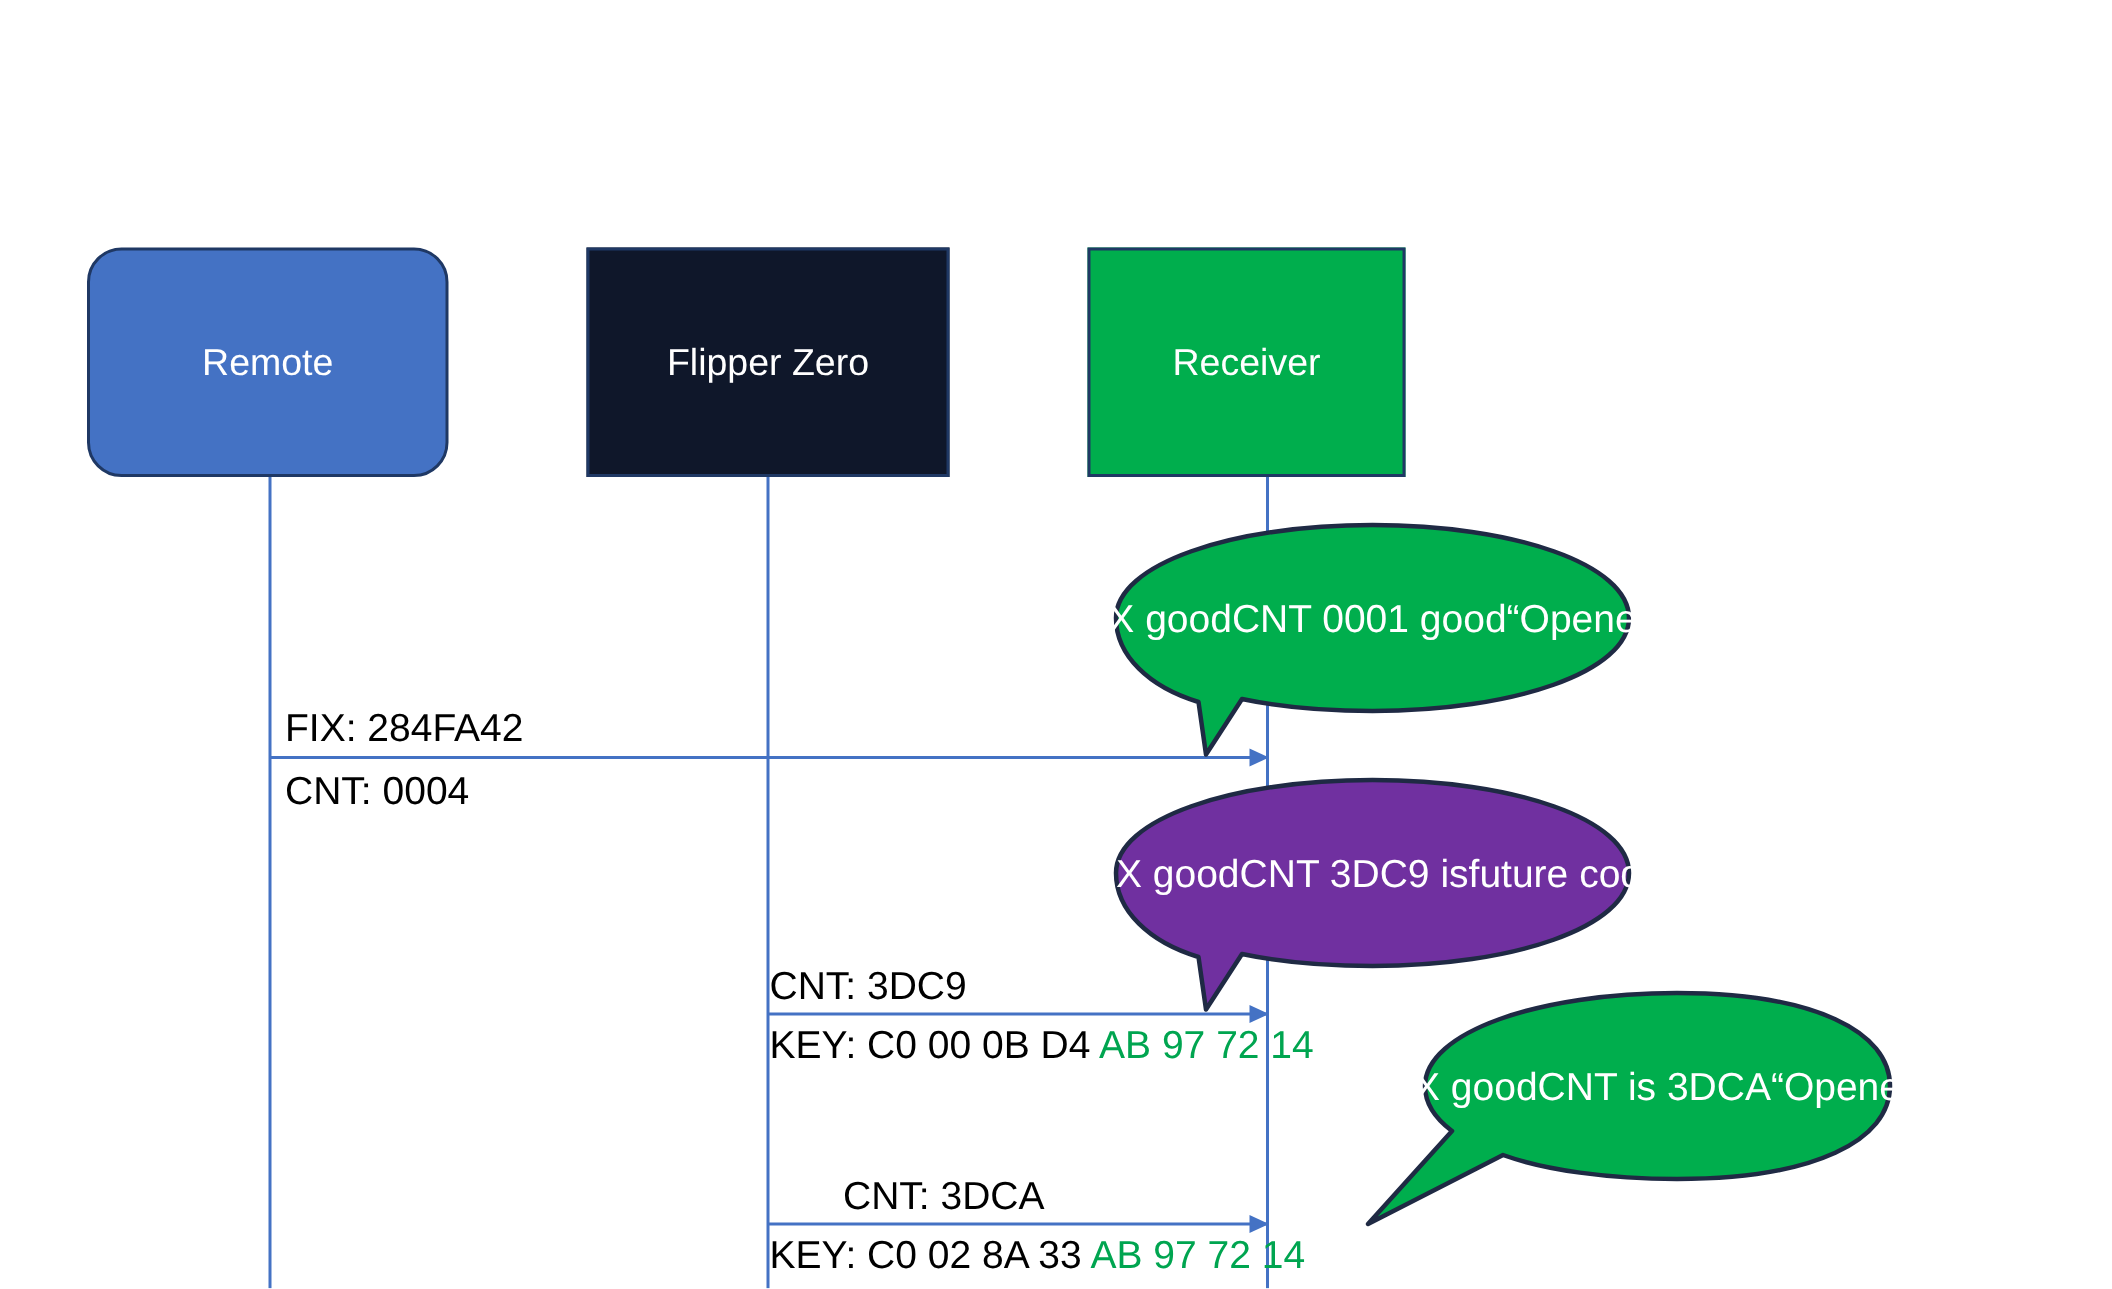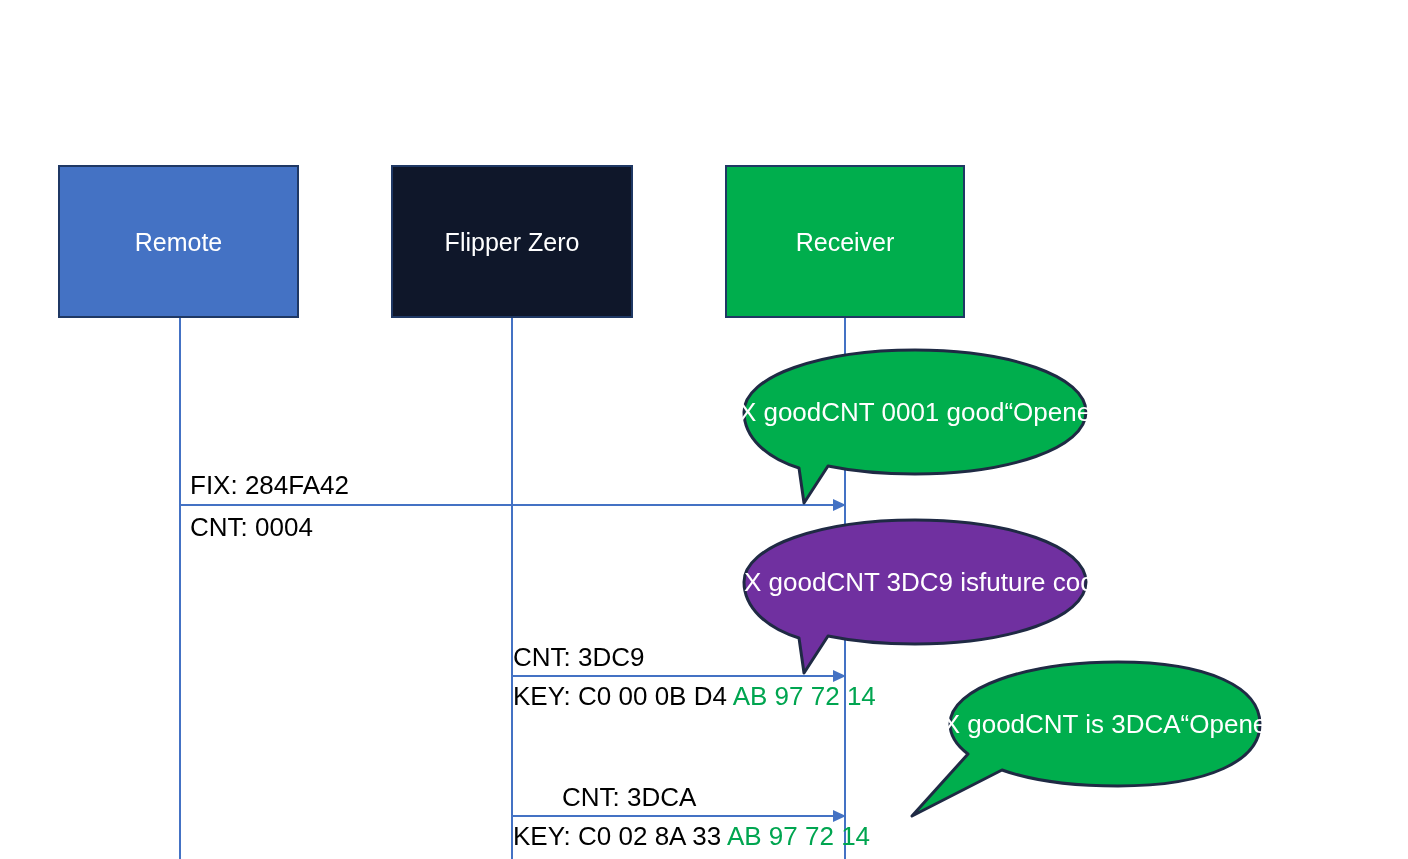--- a/index.html
+++ b/index.html
@@ -43,23 +43,23 @@
     justify-content: center;
   }
   .actor-label {
     color: #ffffff;
     font-size: 25px;
     line-height: 30px;
     font-weight: 400;
     text-align: center;
     white-space: nowrap;
   }
-  #actor-remote   { left: 58px;  top: 165px; width: 241px; height: 153px; background: #4472C4; }
+  #actor-remote   { left: 58px;  top: 165px; width: 241px; height: 153px; background: #4472C4; border-radius: 23px; }
   #actor-flipper  { left: 391px; top: 165px; width: 242px; height: 153px; background: #0f172a; }
-  #actor-receiver { left: 725px; top: 165px; width: 240px; height: 153px; background: #00AE4D; }
+  #actor-receiver { left: 725px; top: 165px; width: 212px; height: 153px; background: #00AE4D; }
 
   
   .lifeline {
     position: absolute;
     width: 2px;
     background: #4472C4;
   }
   #lifeline-remote   { left: 179px; top: 318px; height: 541px; }
   #lifeline-flipper  { left: 511px; top: 318px; height: 541px; }
   #lifeline-receiver { left: 844px; top: 318px; height: 541px; }

